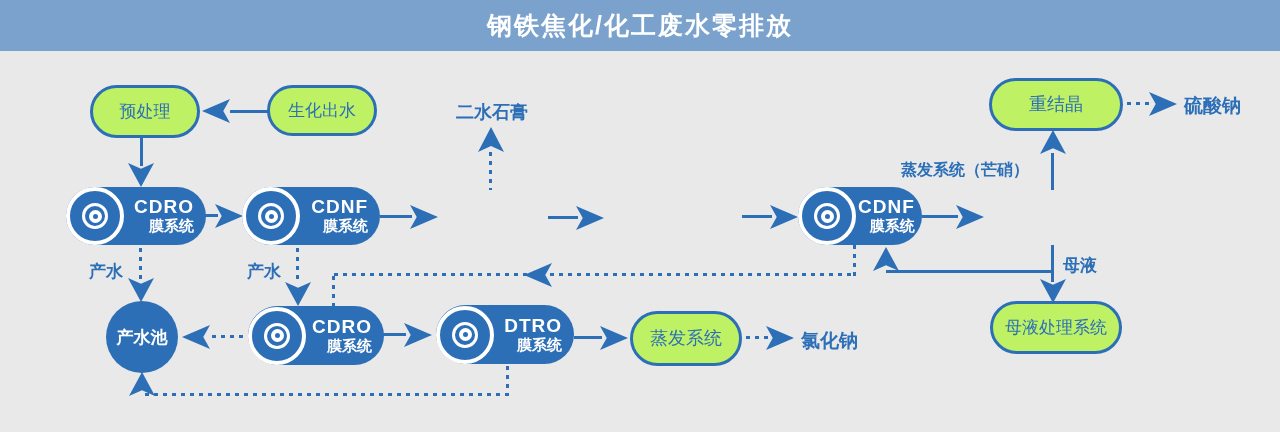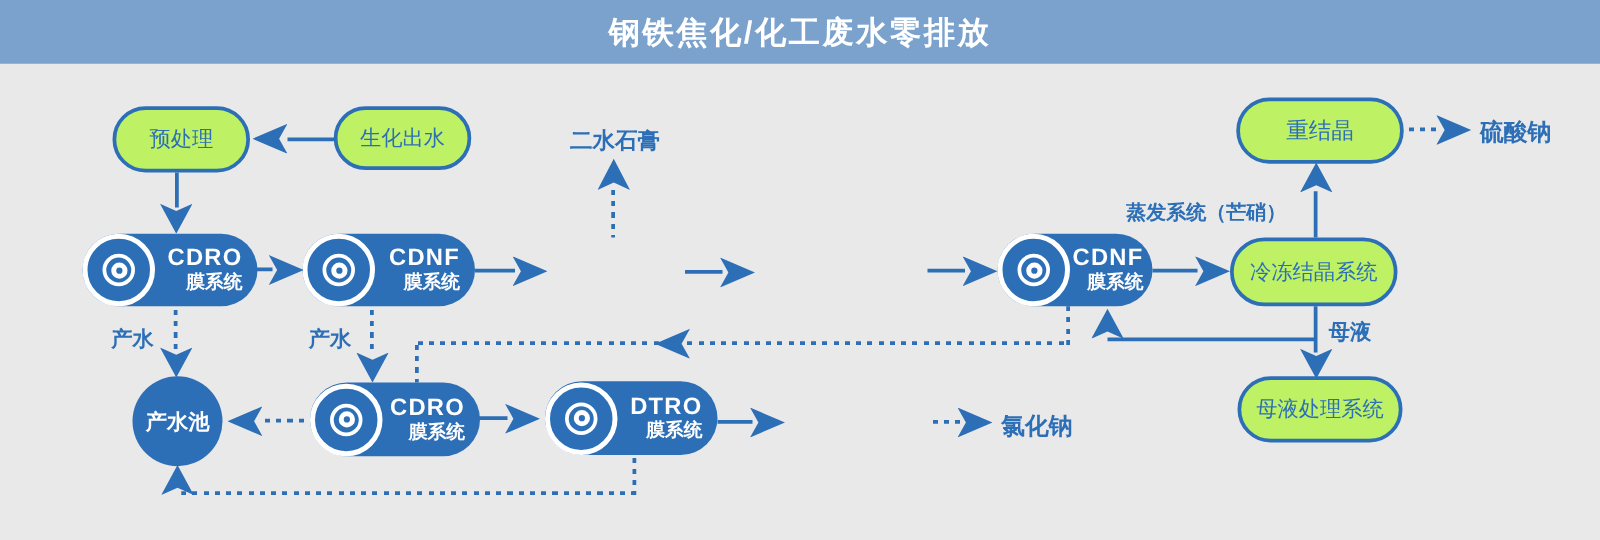--- a/index.html
+++ b/index.html
@@ -100,23 +100,20 @@
     <span class="disc">
         <span class="r1">
           <span class="r2"></span>
         </span>
       </span>
     <span class="mtext">
       <span class="l1">CDNF</span>
         <span class="l2">膜系统</span>
     </span>
   </div>
-  <div class="wnode" style="left:984px;top:190px;width:134px;height:55px;font-size:17px;">
-    <span>冷冻结晶系统</span>
-  </div>
 
   <div class="wnode" style="left:990px;top:301px;width:132px;height:53px;font-size:17px;">
     <span>母液处理系统</span>
   </div>
   <div class="wnode" style="left:989px;top:78px;width:134px;height:53px;font-size:18px;">
     <span>重结晶</span>
   </div>
 
   <div class="cnode" style="left:106px;top:301px;width:72px;height:72px;">
     <span>产水池</span>
@@ -135,20 +132,23 @@
   <div class="mnode" style="left:436px;top:305px;width:138px;height:59px;">
     <span class="disc">
         <span class="r1">
           <span class="r2"></span>
         </span>
       </span>
     <span class="mtext">
       <span class="l1">DTRO</span>
         <span class="l2">膜系统</span>
     </span>
+  </div>
+  <div class="wnode" style="left:630px;top:311px;width:112px;height:55px;font-size:18px;">
+    <span>蒸发系统</span>
   </div>
 
   <div class="flabel" style="left:456px;top:100px;font-size:18px;">二水石膏</div>
   <div class="flabel" style="left:1184px;top:93px;font-size:19px;">硫酸钠</div>
   <div class="flabel" style="left:901px;top:160px;font-size:16px;">蒸发系统（芒硝）</div>
   <div class="flabel" style="left:1063px;top:254px;font-size:17px;">母液</div>
   <div class="flabel" style="left:89px;top:260px;font-size:17px;">产水</div>
   <div class="flabel" style="left:247px;top:260px;font-size:17px;">产水</div>
   <div class="flabel" style="left:801px;top:328px;font-size:19px;">氯化钠</div>
 

